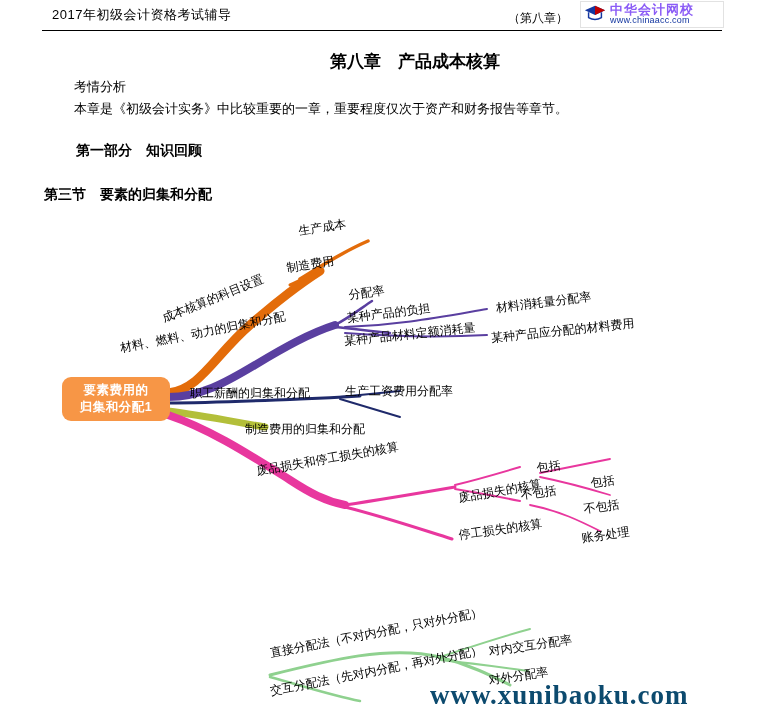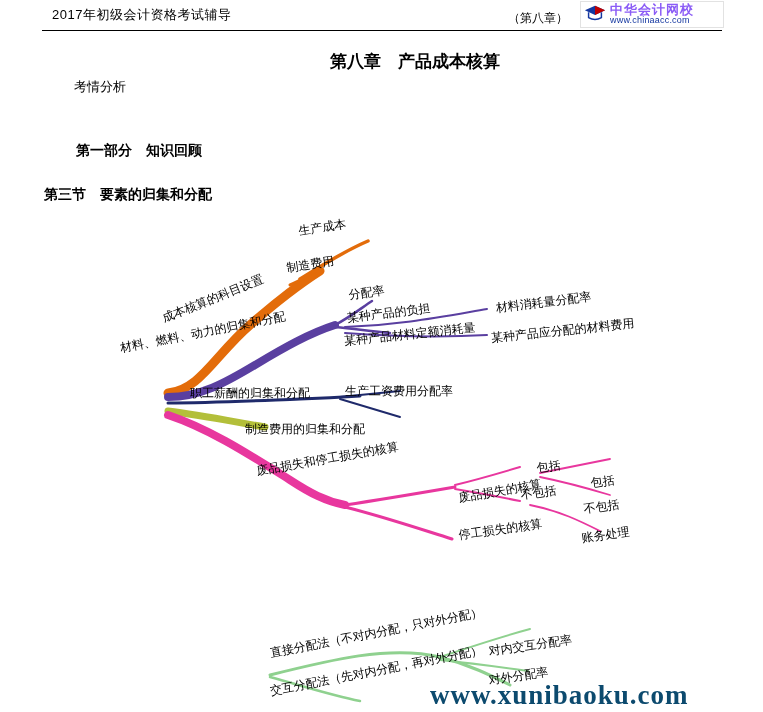--- a/index.html
+++ b/index.html
@@ -187,20 +187,21 @@
         <polygon points="12,3 23,8 12,13" fill="#c00000"></polygon>
         <path d="M5 10 L5 16 Q12 20 19 16 L19 10" fill="none" stroke="#1437a0" stroke-width="1.6"></path>
       </svg>
       <div class="logo-cn">中华会计网校</div>
       <div class="logo-url">www.chinaacc.com</div>
     </div>
   </div>
 
   <div class="chapter-title">第八章　产品成本核算</div>
   <div class="line t-kaoqing">考情分析</div>
+  <div class="line t-para">本章是《初级会计实务》中比较重要的一章，重要程度仅次于资产和财务报告等章节。</div>
   <div class="line t-part1">第一部分　知识回顾</div>
   <div class="line t-sec3">第三节　要素的归集和分配</div>
 
   <div class="mindmap">
 
     <svg width="763" height="500" viewBox="0 0 763 500" style="position:absolute;left:0;top:0">
 
       <path d="M168 188 C 200 185, 215 150, 250 120 C 275 98, 295 82, 320 66" fill="none" stroke="#e36c0a" stroke-width="9" stroke-linecap="round"></path>
       <path d="M300 74 C 320 62, 340 48, 368 36" fill="none" stroke="#e36c0a" stroke-width="3.5" stroke-linecap="round"></path>
       <path d="M290 80 C 300 76, 305 72, 316 66" fill="none" stroke="#e36c0a" stroke-width="3" stroke-linecap="round"></path>
@@ -225,20 +226,24 @@
       <path d="M540 268 C 570 262, 590 258, 610 254" fill="none" stroke="#e8379e" stroke-width="1.8" stroke-linecap="round"></path>
       <path d="M540 272 C 570 278, 590 284, 610 290" fill="none" stroke="#e8379e" stroke-width="1.8" stroke-linecap="round"></path>
       <path d="M530 300 C 560 306, 580 316, 600 326" fill="none" stroke="#e8379e" stroke-width="1.8" stroke-linecap="round"></path>
 
       <path d="M270 470 C 330 455, 390 440, 440 452 C 470 460, 490 470, 510 480" fill="none" stroke="#8fd18f" stroke-width="3" stroke-linecap="round"></path>
       <path d="M440 452 C 470 442, 500 432, 530 424" fill="none" stroke="#8fd18f" stroke-width="2" stroke-linecap="round"></path>
       <path d="M440 455 C 470 458, 500 462, 528 466" fill="none" stroke="#8fd18f" stroke-width="2" stroke-linecap="round"></path>
       <path d="M270 472 C 300 480, 330 490, 360 496" fill="none" stroke="#8fd18f" stroke-width="2.5" stroke-linecap="round"></path>
     </svg>
 
+    <div class="root-node">
+      <div>要素费用的</div>
+      <div>归集和分配1</div>
+    </div>
 
     <div class="node" style="left:300px; top:18px; transform:rotate(-9deg);">生产成本</div>
 
     <div class="node" style="left:288px; top:55px; transform:rotate(-9deg);">制造费用</div>
 
     <div class="node" style="left:166px; top:105px; transform:rotate(-22deg);">成本核算的科目设置</div>
 
     <div class="node" style="left:350px; top:82px; transform:rotate(-8deg);">分配率</div>
 
     <div class="node" style="left:348px; top:105px; transform:rotate(-7deg);">某种产品的负担</div>

